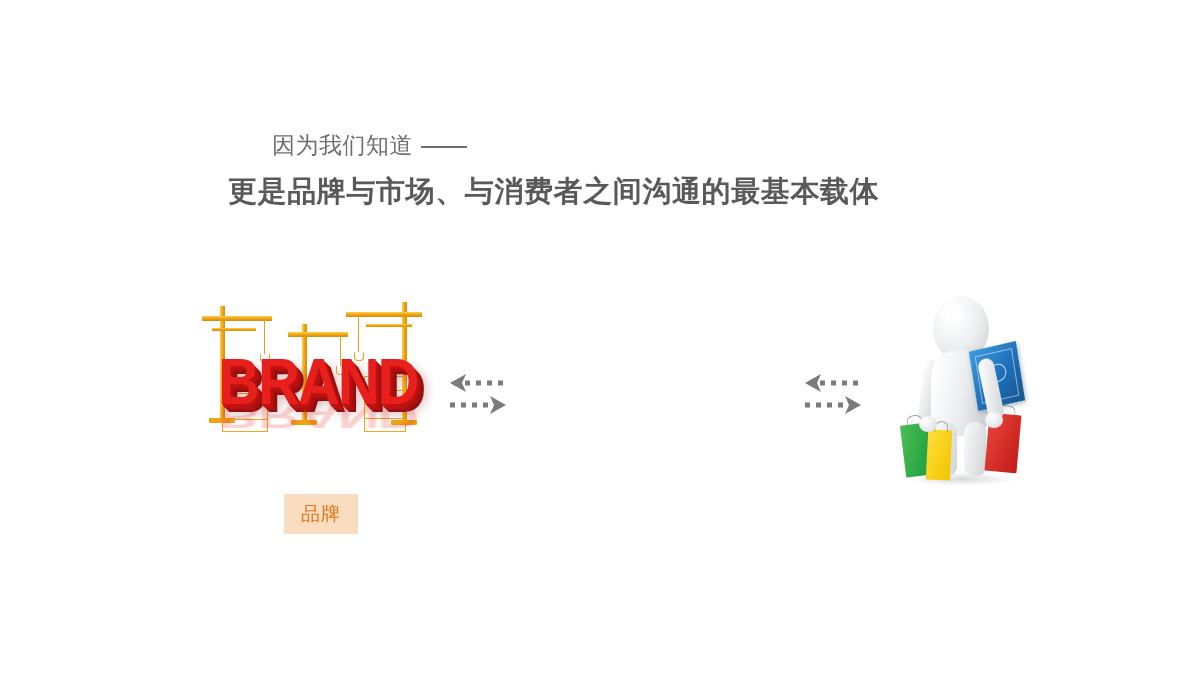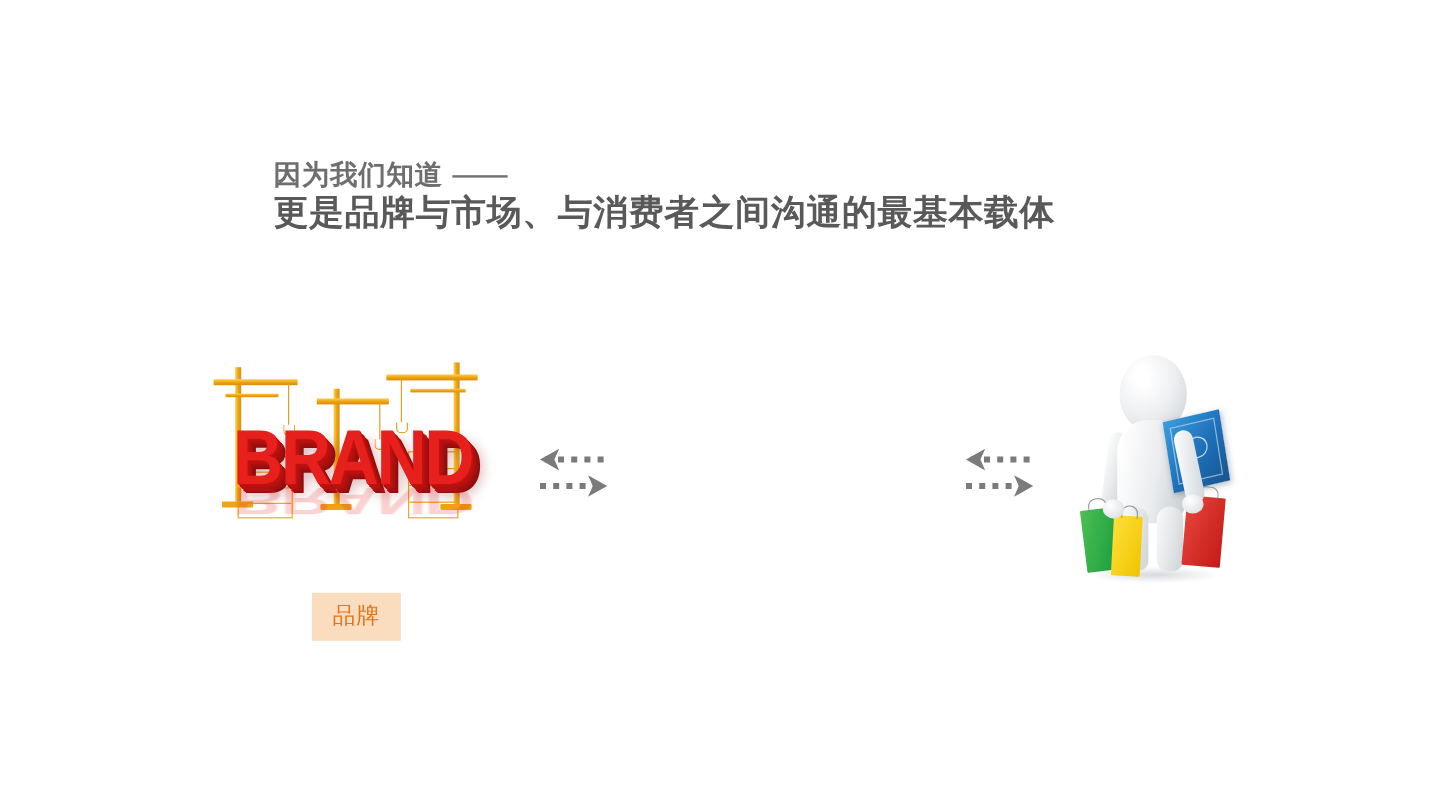--- a/index.html
+++ b/index.html
@@ -23,57 +23,58 @@
   .headings {
     position: absolute;
     left: 228px;
     top: 130px;
     width: 760px;
   }
   .kicker {
     font-size: 23px;
     line-height: 30px;
     color: #6e6e6e;
-    font-weight: 700;
+    font-weight: 400;
     letter-spacing: 0.5px;
     white-space: nowrap;
+    margin-left: 44px;
   }
   .kicker .dash {
     display: inline-block;
     vertical-align: 0.22em;
     width: 46px;
     height: 2px;
     background: #6e6e6e;
     margin-left: 8px;
   }
   .headline {
     font-size: 29px;
     line-height: 34px;
     color: #595959;
     font-weight: bold;
     letter-spacing: 0.6px;
     margin-top: 10px;
     white-space: nowrap;
   }
-  .headline-2 { margin-top: 1px; }
+  .headline-2 { margin-top: 14px; }
 
   
   .diagram {
     position: absolute;
     left: 0;
     top: 288px;
     width: 1200px;
     height: 270px;
   }
   .node {
     position: absolute;
     width: 250px;
     height: 270px;
   }
-  .node-brand    { left: 172px; }
+  .node-brand    { left: 196px; }
   .node-package  { left: 525px; }
   .node-consumer { left: 835px; }
 
   .art {
     position: relative;
     width: 250px;
     height: 200px;
   }
 
   .node-label {

